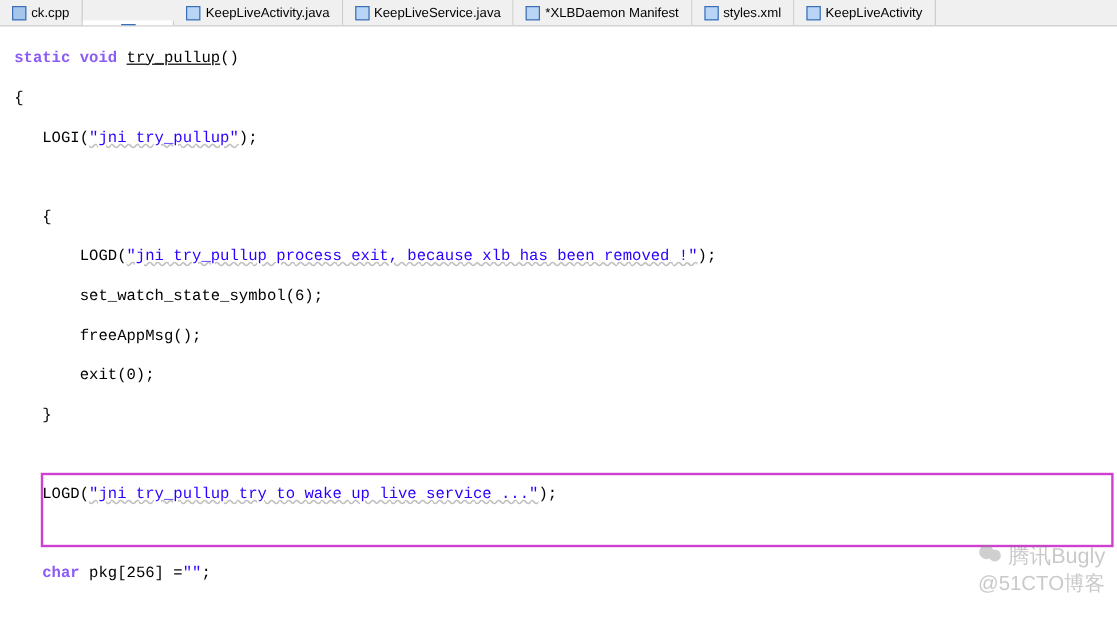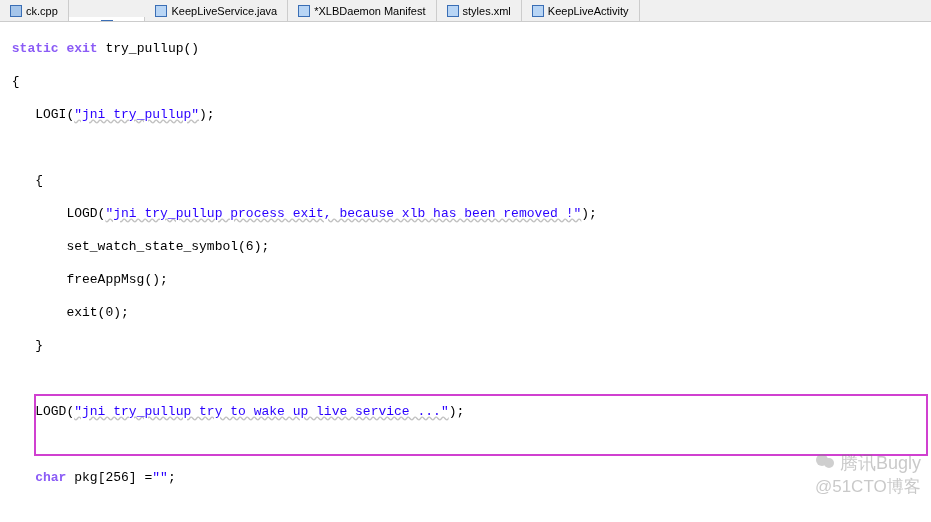--- a/index.html
+++ b/index.html
@@ -63,21 +63,21 @@
   }
   .code-line {
     display: block;
     min-height: 16.5px;
     font-family: "Courier New", monospace;
     font-size: 13px;
   }
   .kw { color: #8b5cf6; font-weight: bold; }
   .str { color: #2a00ff; }
   .str-u { color: #2a00ff; text-decoration: underline wavy rgba(150,150,150,0.6); }
-  .fn { }
+  .fn { text-decoration: underline; }
   .highlight-box {
     position: absolute;
     border: 2px solid #d040d0;
     left: 34px;
     top: 394px;
     width: 894px;
     height: 62px;
     pointer-events: none;
   }
   .watermark {
@@ -108,38 +108,42 @@
     <span class="file-icon cpp"></span>
     <span>ck.cpp</span>
   </div>
   <div class="tab active">
     <span class="file-icon c"></span>
     <span>watchdog.c</span>
     <span class="close-x">✕</span>
   </div>
   <div class="tab">
     <span class="file-icon java"></span>
+    <span>KeepLiveActivity.java</span>
+  </div>
+  <div class="tab">
+    <span class="file-icon java"></span>
     <span>KeepLiveService.java</span>
   </div>
   <div class="tab">
     <span class="file-icon xml"></span>
     <span>*XLBDaemon Manifest</span>
   </div>
   <div class="tab">
     <span class="file-icon xml"></span>
     <span>styles.xml</span>
   </div>
   <div class="tab">
     <span class="file-icon java"></span>
     <span>KeepLiveActivity</span>
   </div>
 </div>
 
 <div class="code-area">
-<span class="code-line"> <span class="kw">static</span> <span class="kw">exit</span> <span class="fn">try_pullup</span><span>()</span></span>
+<span class="code-line"> <span class="kw">static</span> <span class="kw">void</span> <span class="fn">try_pullup</span><span>()</span></span>
 <span class="code-line"> <span>{</span></span>
 <span class="code-line"><span>    LOGI(</span><span class="str-u">"jni try_pullup"</span><span>);</span></span>
 <span class="code-line"><span></span></span>
 <span class="code-line"><span>    {</span></span>
 <span class="code-line"><span>        LOGD(</span><span class="str-u">"jni try_pullup process exit, because xlb has been removed !"</span><span>);</span></span>
 <span class="code-line"><span>        set_watch_state_symbol(6);</span></span>
 <span class="code-line"><span>        freeAppMsg();</span></span>
 <span class="code-line"><span>        exit(0);</span></span>
 <span class="code-line"><span>    }</span></span>
 <span class="code-line"><span></span></span>

